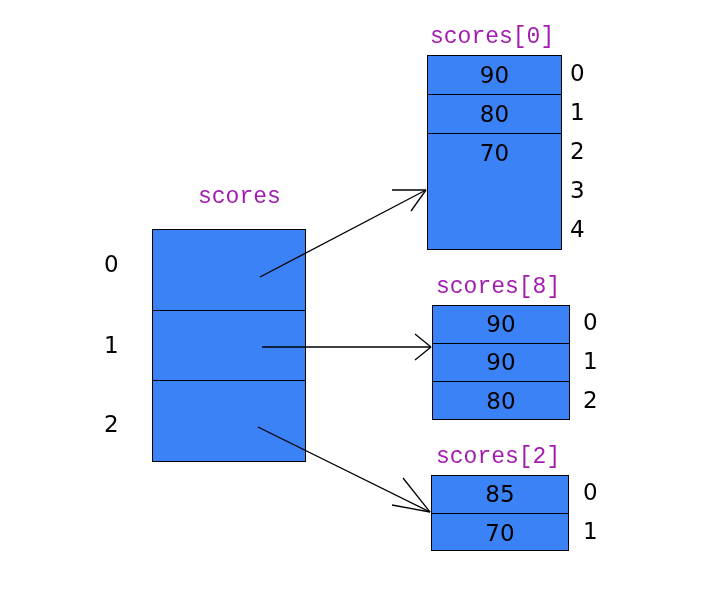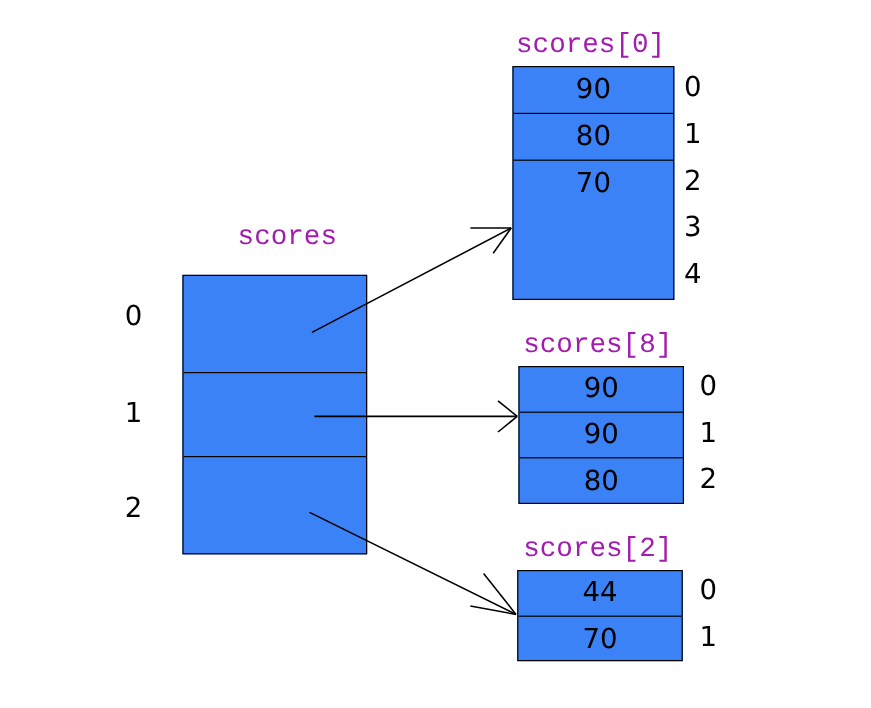--- a/index.html
+++ b/index.html
@@ -111,21 +111,21 @@
     <div class="array-cell" style="height:38px;">80</div>
   </div>
 
   <div class="index-label" style="left:583px; top:311px;">0</div>
   <div class="index-label" style="left:583px; top:350px;">1</div>
   <div class="index-label" style="left:583px; top:389px;">2</div>
 
   <div class="array-title" style="left:436px; top:446px;">scores[2]</div>
 
   <div class="array-box" style="left:431px; top:475px; width:138px; height:76px;">
-    <div class="array-cell" style="height:38px;">44</div>
+    <div class="array-cell" style="height:38px;">85</div>
     <div class="array-cell" style="height:38px;">70</div>
   </div>
 
   <div class="index-label" style="left:583px; top:481px;">0</div>
   <div class="index-label" style="left:583px; top:520px;">1</div>
 
   <svg id="arrow-layer" viewBox="0 0 726 590">
 
     <g>
       <line x1="260" y1="277" x2="426" y2="190" stroke="#000000" stroke-width="1.3"></line>

